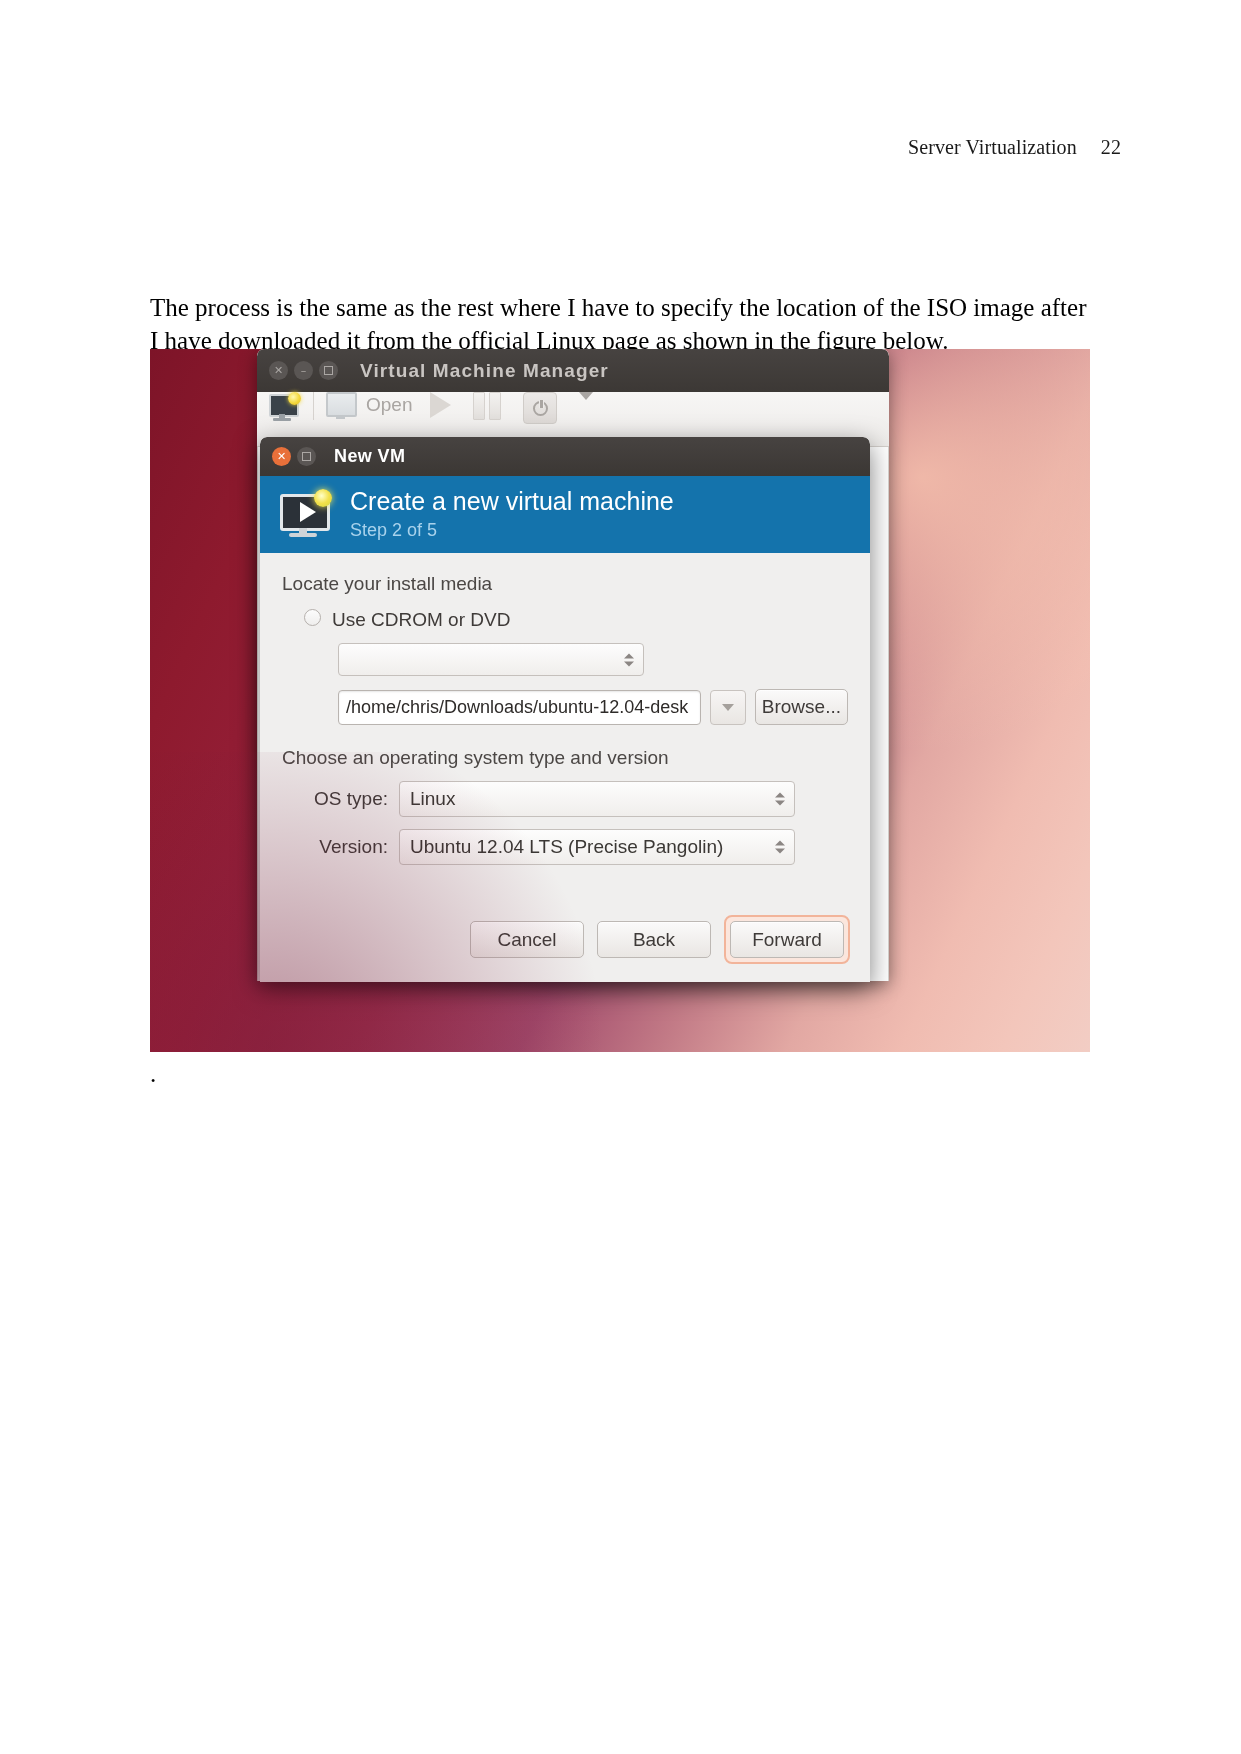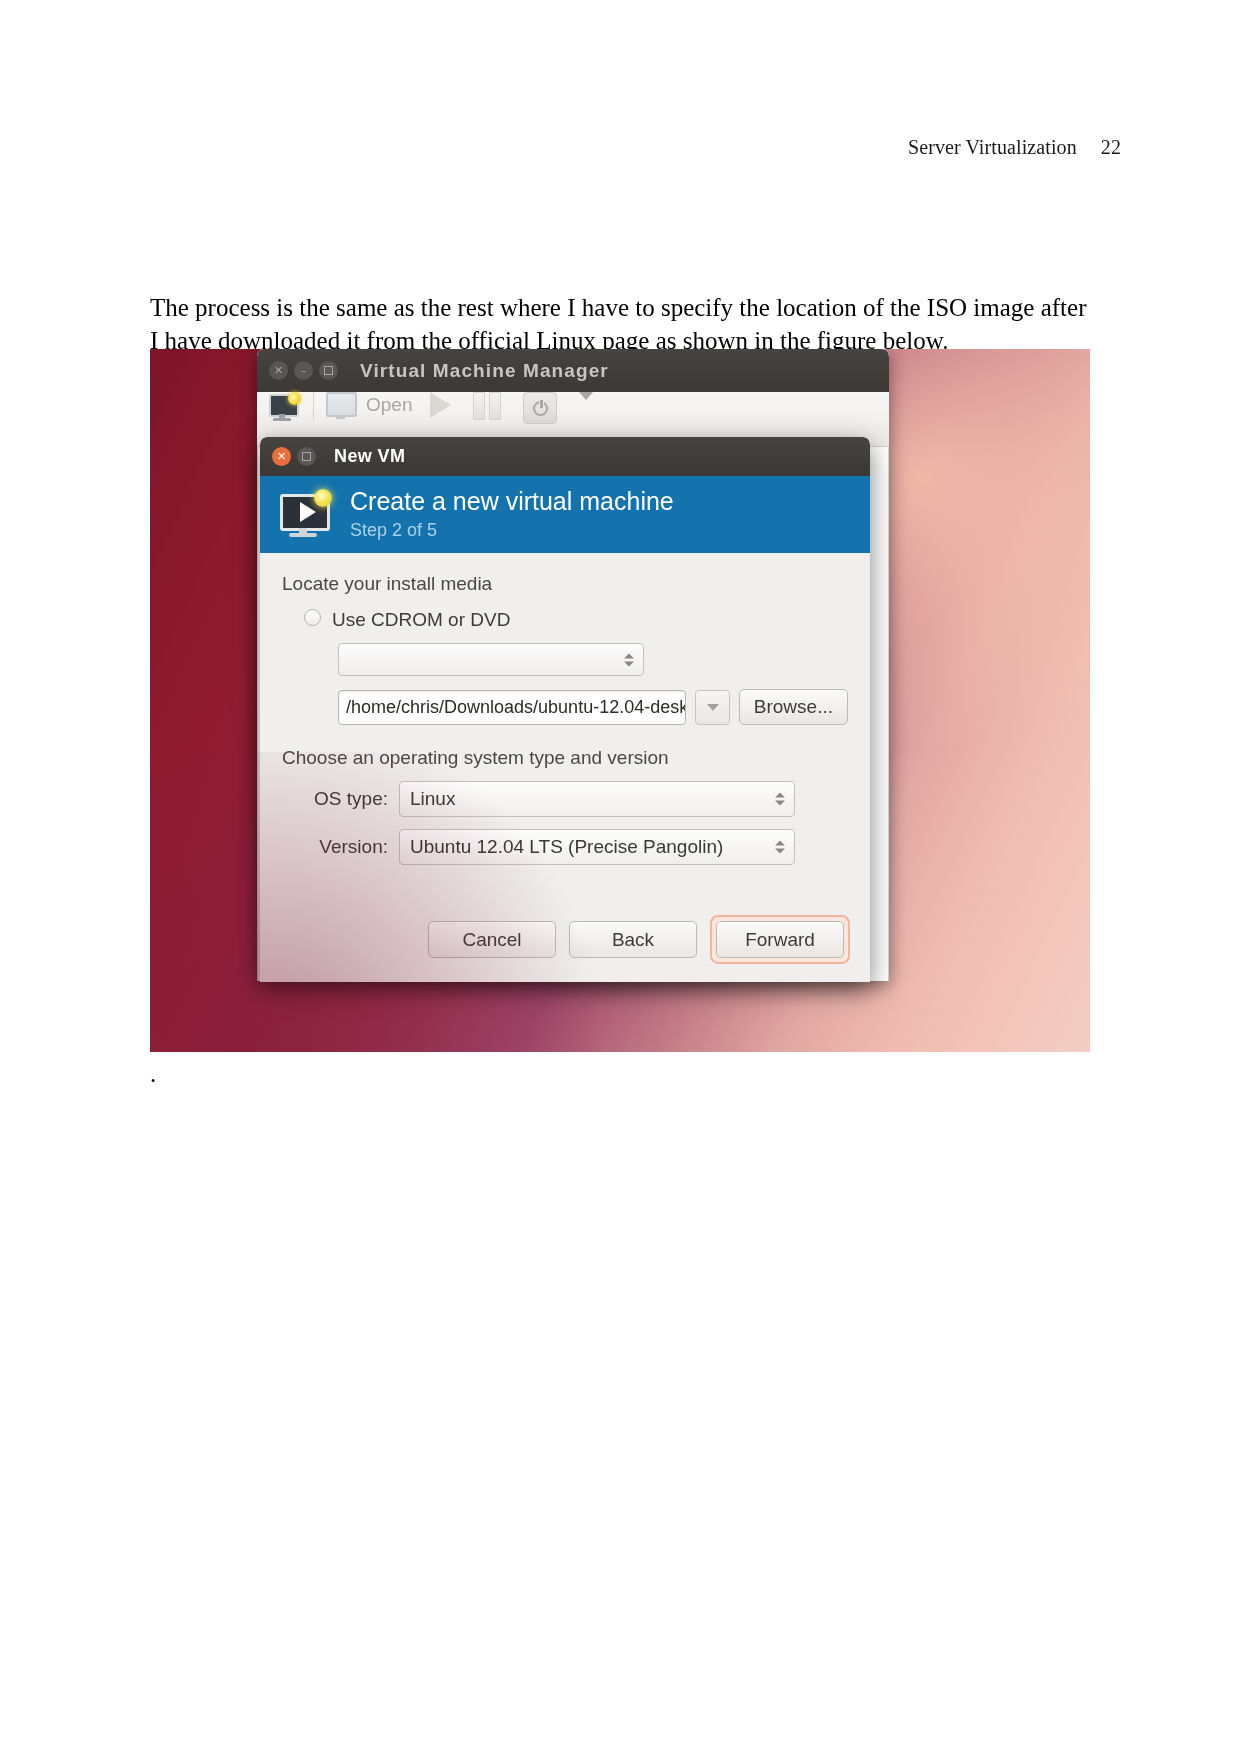--- a/index.html
+++ b/index.html
@@ -457,21 +457,21 @@
     border: 1px solid #bdb8b4;
     background: linear-gradient(to bottom,#fbfafa,#e9e6e3);
     box-shadow: 0 1px 0 rgba(255,255,255,0.7) inset;
     display: flex; align-items: center; justify-content: center;
     font-size: 19px;
     color: #3f3b39;
     box-sizing: border-box;
   }
   .btn-browse {
     height: 36px;
-    padding: 0 14px;
+    padding: 0 6px;
   }
 
   .os-section-title {
     font-size: 19px;
     color: #4b4745;
     margin: 22px 0 12px 0;
   }
   .field-row {
     display: flex;
     align-items: center;
@@ -495,21 +495,21 @@
 
   .dialog-actions {
     position: absolute;
     right: 20px;
     bottom: 18px;
     display: flex;
     gap: 13px;
     align-items: center;
   }
   .btn-action {
-    width: 128px;
+    width: 114px;
     height: 37px;
   }
   .btn-default-wrap {
     padding: 4px;
     border: 2px solid #f2b49a;
     border-radius: 8px;
     background: #fbe6dd;
   }
 </style>
 </head>

